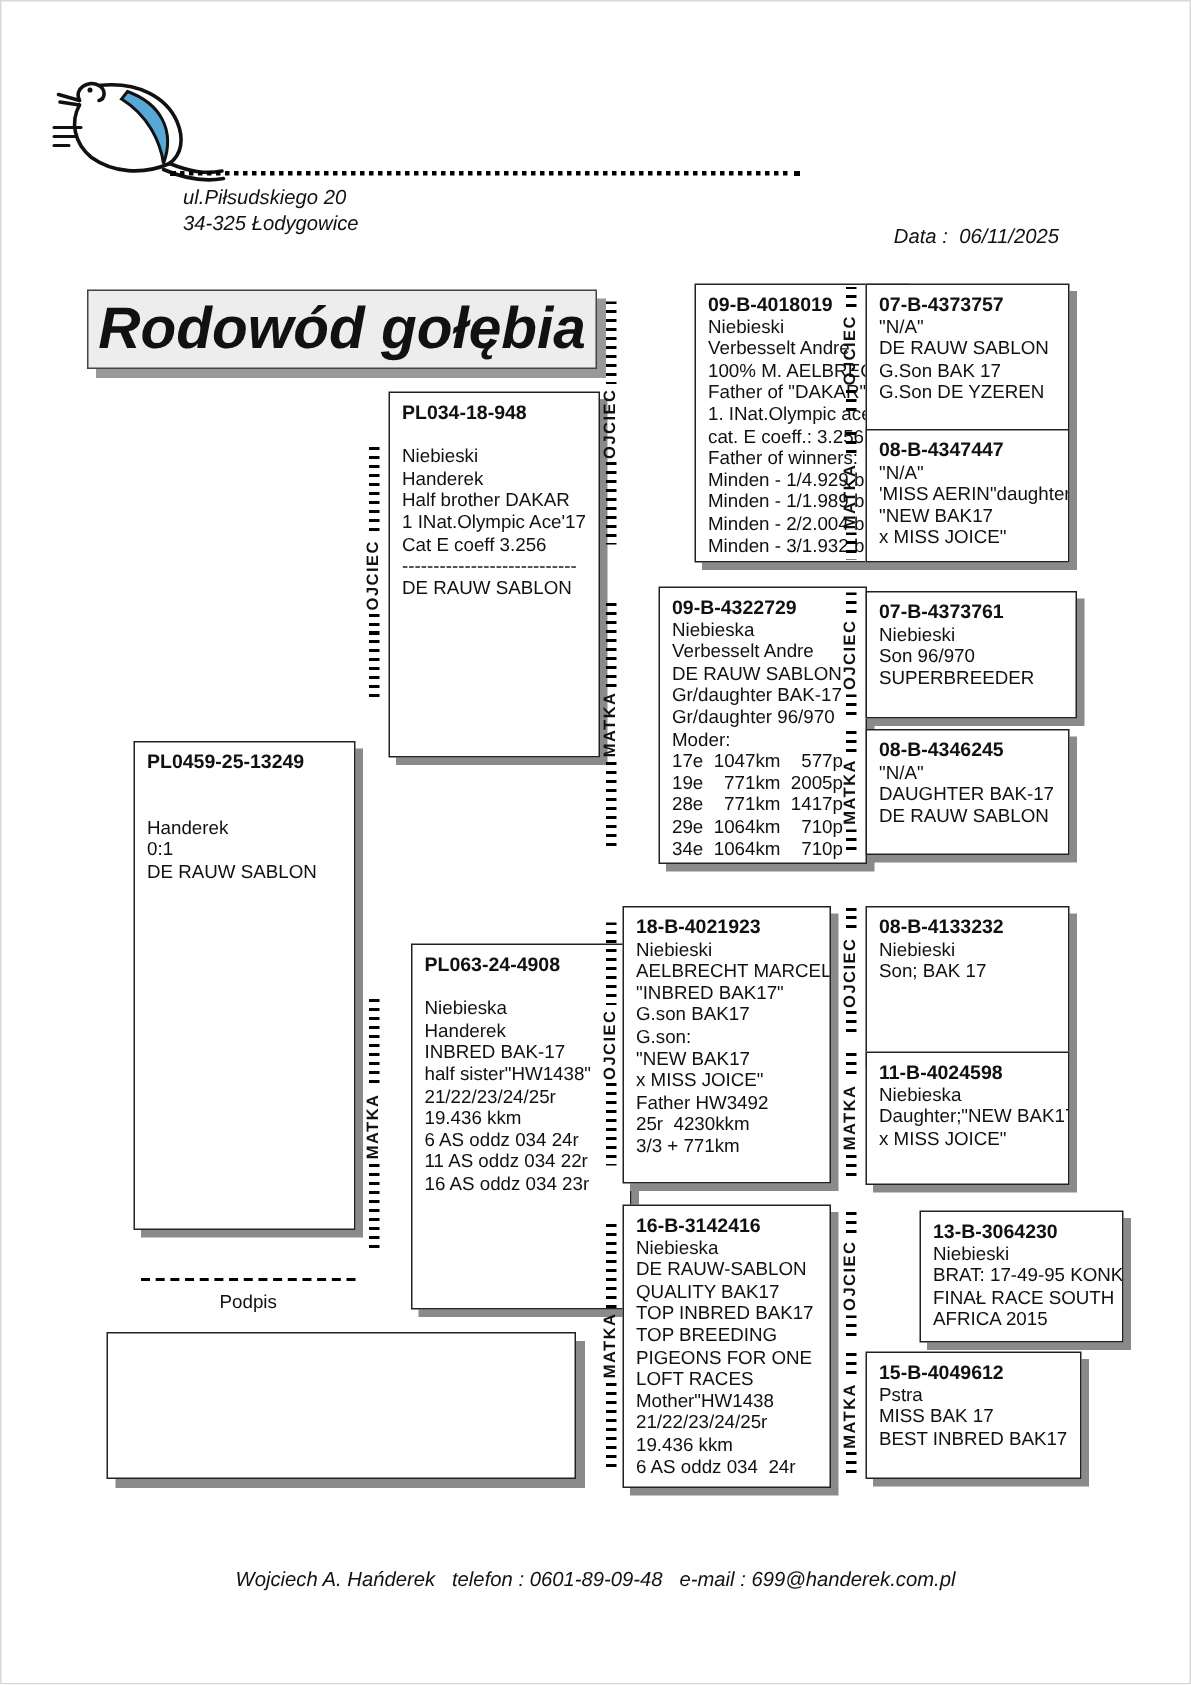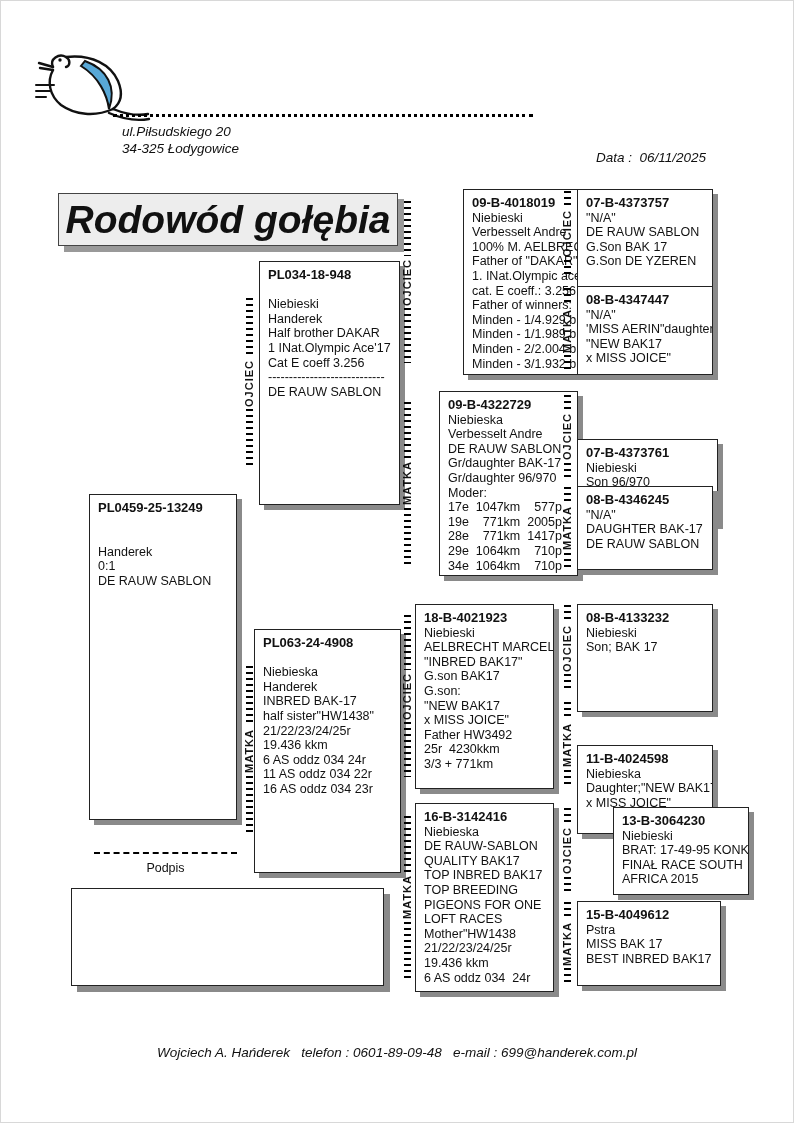--- a/index.html
+++ b/index.html
@@ -44,31 +44,31 @@
   
   .pbox {
     position:absolute; background:#fff; border:1px solid #222;
     box-shadow:5px 5px 0 #8a8a8a; padding:6px 7px 4px 8px;
     font-size:12.5px; line-height:14.6px; overflow:hidden;
   }
   .pbox .ring { font-weight:bold; font-size:13px; white-space:pre; }
   .pbox .lines { white-space:pre; }
   #box-subject { left:88px;  top:493px; width:148px; height:326px; }
   #box-sire    { left:258px; top:260px; width:141px; height:244px; }
-  #box-dam     { left:253px; top:628px; width:147px; height:244px; }
+  #box-dam     { left:273px; top:628px; width:147px; height:244px; }
   #box-ss  { left:414px; top:188px; width:143px; height:186px;margin-left:48px; }
   #box-sd  { left:414px; top:390px; width:139px; height:185px;margin-left:24px; }
   #box-ds  { left:414px; top:603px; width:139px; height:185px; }
   #box-dd  { left:414px; top:802px; width:139px; height:189px; }
   #box-sss { left:576px; top:188px; width:136px; height:109px; }
   #box-ssd { left:576px; top:285px; width:136px; height:89px; }
-  #box-sds { left:576px; top:393px; width:141px; height:85px;margin-top:45px; }
+  #box-sds { left:576px; top:393px; width:141px; height:85px; }
   #box-sdd { left:576px; top:485px; width:136px; height:84px; }
   #box-dss { left:576px; top:603px; width:136px; height:108px; }
-  #box-dsd { left:576px; top:700px; width:136px; height:89px;margin-top:44px; }
+  #box-dsd { left:576px; top:700px; width:136px; height:89px; }
   #box-dds { left:612px; top:806px; width:136px; height:88px; }
   #box-ddd { left:576px; top:900px; width:144px; height:85px; }
   
   .vlabel {
     position:absolute; width:16px;
     display:flex; flex-direction:column; align-items:center;
   }
   .vlabel .dash {
     width:7px; flex:1 1 auto;
     background:repeating-linear-gradient(to bottom,#000 0 2px,transparent 2px 6px);

